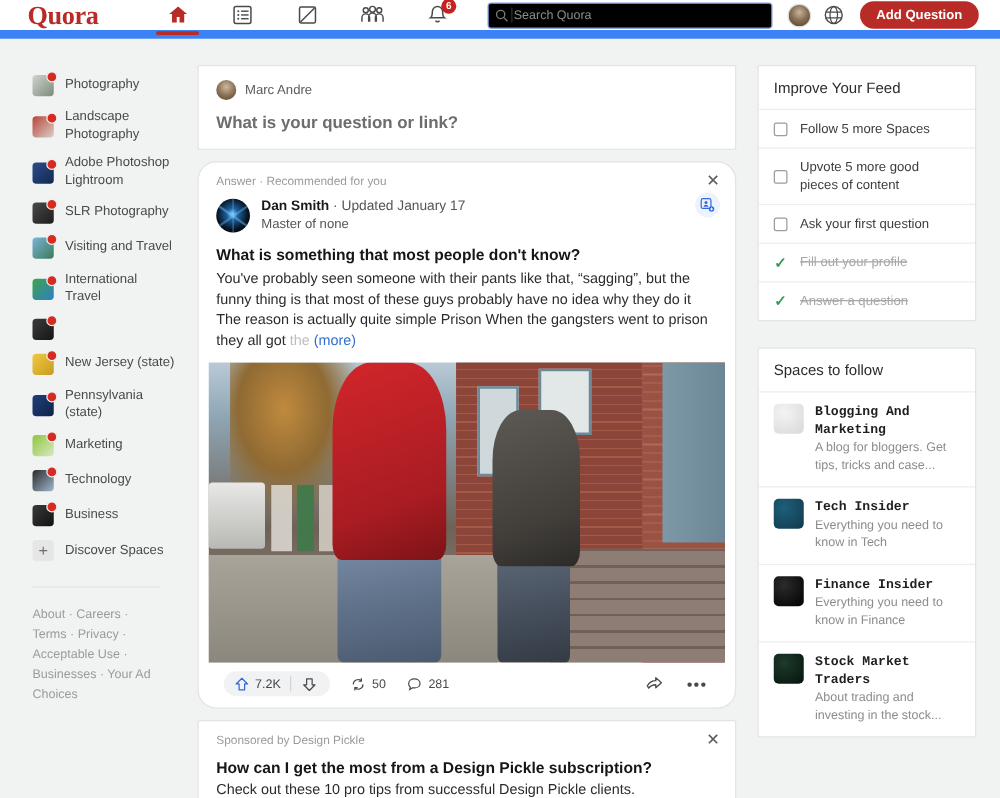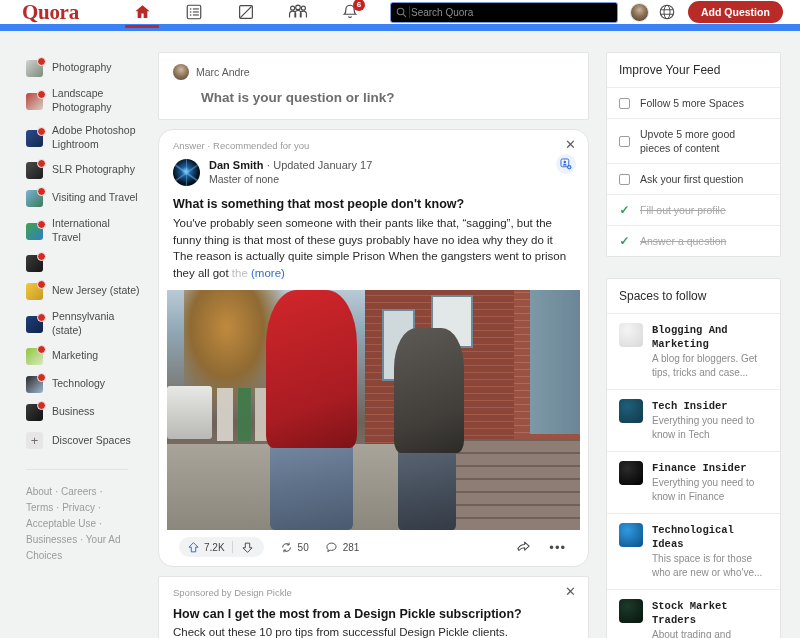--- a/index.html
+++ b/index.html
@@ -129,21 +129,21 @@
 
   
   .askbox { margin: 21px 8px 0 8px; padding: 11px 14px 14px 14px; }
   .askrow { display: flex; align-items: center; }
   .avatar-sm {
     width: 16px; height: 16px; border-radius: 50%; margin-right: 7px;
     background: radial-gradient(circle at 50% 35%, #cdb9a0 0%, #8e7458 50%, #4e3d2e 100%);
   }
   .askname { font-size: 10.5px; color: #5c5c5c; }
   .askprompt {
-    margin-top: 10px; font-size: 13.5px; font-weight: bold; color: #6d6d6d; margin-left: 28px;
+    margin-top: 10px; font-size: 13.5px; font-weight: bold; color: #6d6d6d;
   }
 
   
   .answercard { margin: 9px 8px 0 8px; padding-top: 10px; position: relative; border-radius: 15px; }
   .ans-meta {
     font-size: 9.5px; color: #9a9a9a; padding: 0 14px;
   }
   .close-x {
     position: absolute; top: 8px; right: 12px;
     font-size: 13px; color: #5c5c5c; cursor: pointer; line-height: 1;
@@ -623,27 +623,20 @@
             </div>
           </div>
           <div class="space-row">
             <span class="sr-icon" style="background: radial-gradient(circle at 35% 30%, rgb(43, 43, 43), rgb(0, 0, 0));"></span>
             <div>
               <div class="sr-name">Finance Insider</div>
               <div class="sr-desc">Everything you need to know in Finance</div>
             </div>
           </div>
           <div class="space-row">
-            <span class="sr-icon" style="background: radial-gradient(circle at 35% 30%, rgb(47, 154, 224), rgb(13, 79, 134));"></span>
-            <div>
-              <div class="sr-name">Technological Ideas</div>
-              <div class="sr-desc">This space is for those who are new or who've...</div>
-            </div>
-          </div>
-          <div class="space-row">
             <span class="sr-icon" style="background: radial-gradient(circle at 35% 30%, rgb(29, 58, 43), rgb(7, 20, 13));"></span>
             <div>
               <div class="sr-name">Stock Market Traders</div>
               <div class="sr-desc">About trading and investing in the stock...</div>
             </div>
           </div>
         </div>
     </div>
   </div>
 </div>

